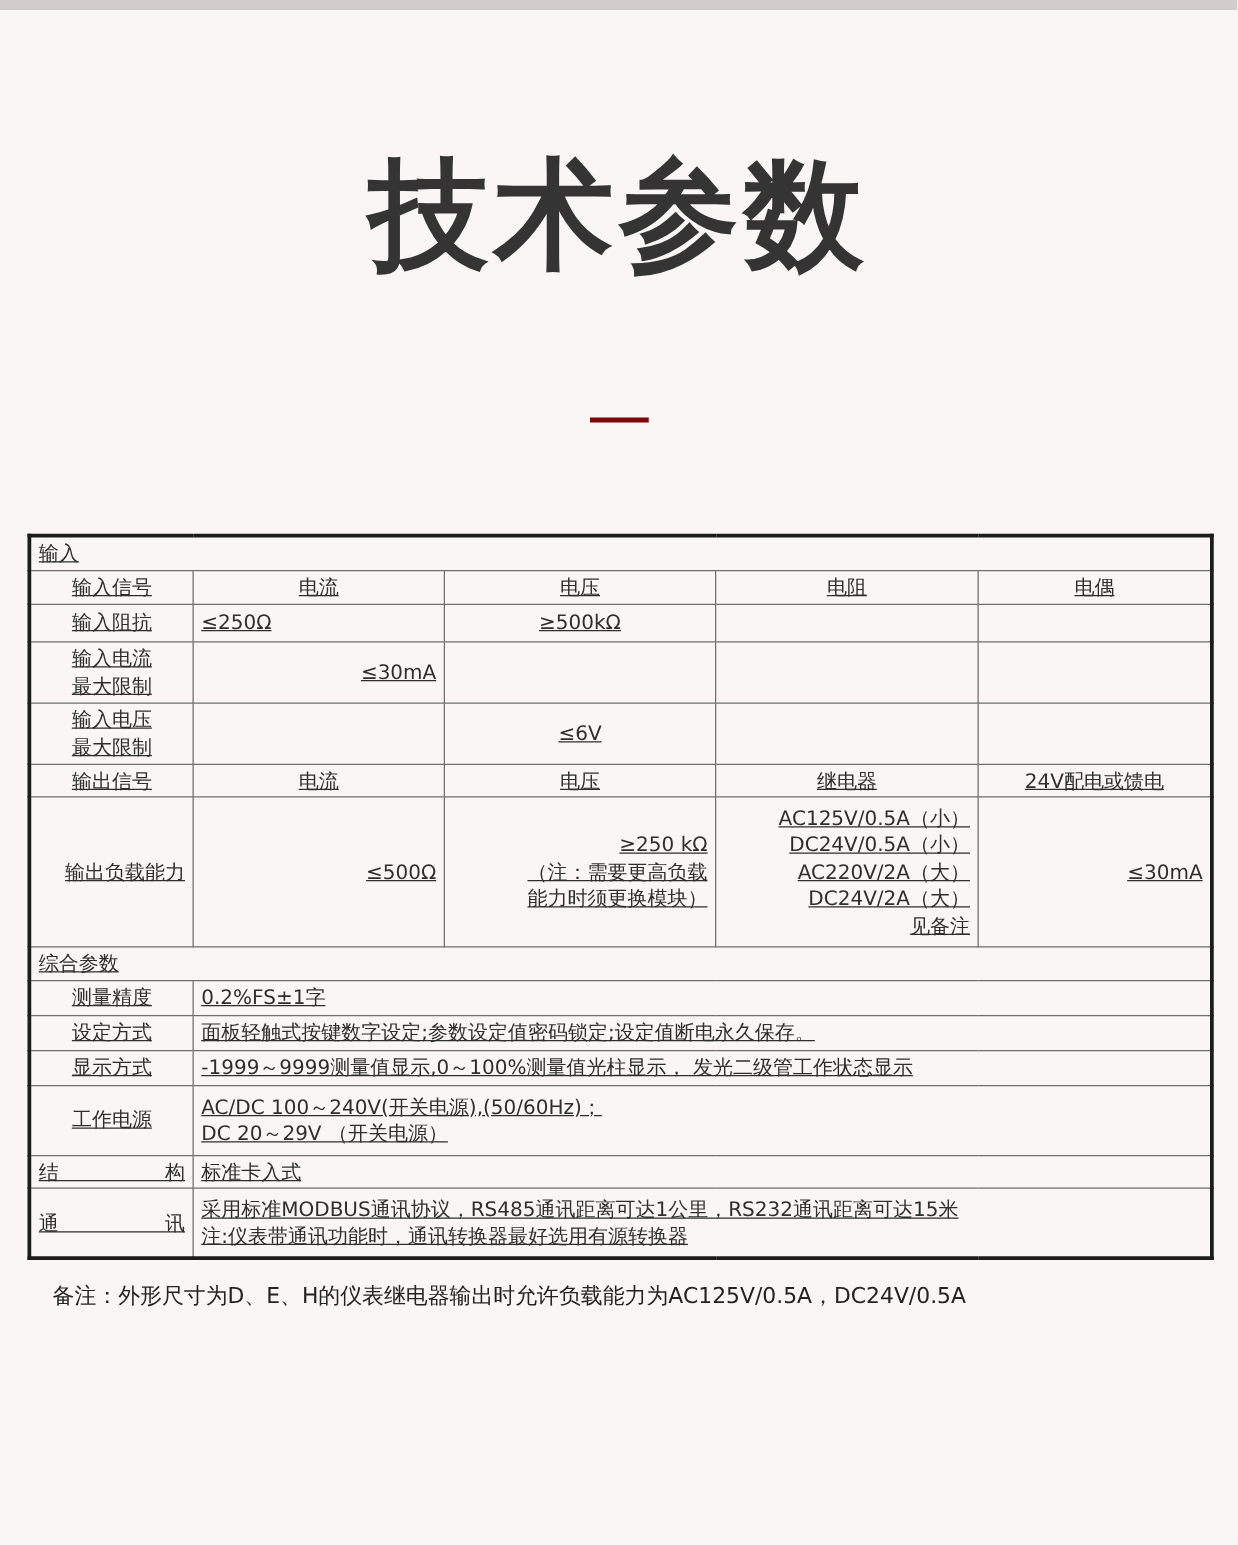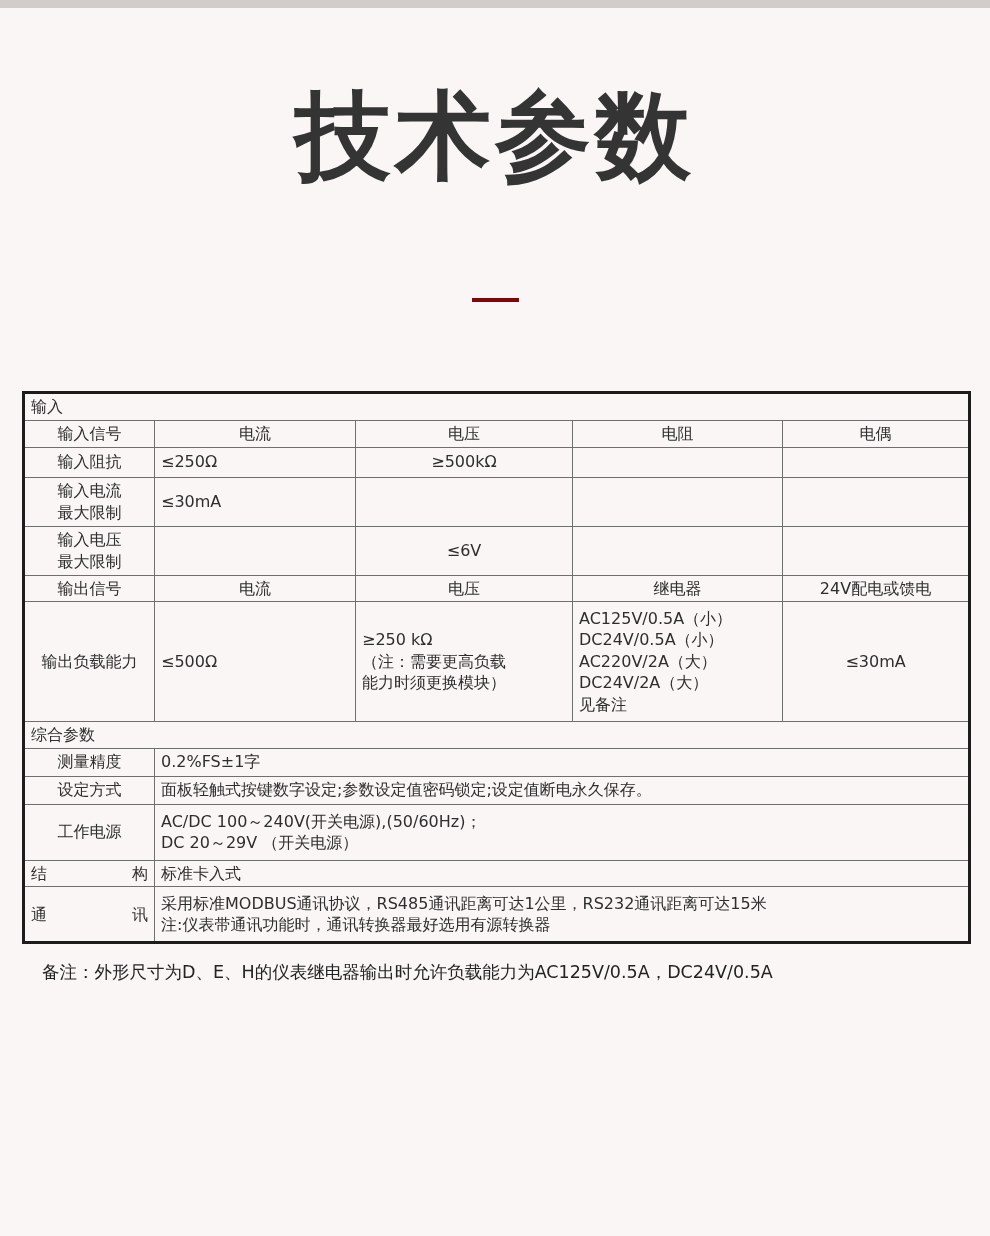--- a/index.html
+++ b/index.html
@@ -6,55 +6,56 @@
   body{
     width:990px;height:1236px;
     background:#faf6f5;
     font-family:"DejaVu Sans","Liberation Sans",sans-serif;
     color:#2e2e2e;
     position:relative;
     overflow:hidden;
   }
   .topbar{height:8px;background:#d2cdca;}
   .page-title{
-    margin:80px 0 0 0;
+    margin:116px 0 0 0;
     text-align:center;
     font-size:96px;
     line-height:1;
     font-weight:bold;
     letter-spacing:4px;
     color:#343434;
   }
   .title-divider{
     width:47px;height:4px;
     background:#7d070b;
     margin:114px auto 0 auto;
   }
   table.spec{
     table-layout:fixed;
     border-collapse:collapse;
     width:946px;
     margin:89px 0 16px 22px;
     border:3px solid #1c1c1c;
+    text-decoration:underline;
   }
   table.spec td{
     border:1px solid #6f6f6f;
     font-size:16px;
     line-height:1.35;
     padding:2px 6px;
     vertical-align:middle;
     white-space:pre-line;
     overflow:hidden;
   }
   td.sect{font-size:17px;padding-left:26px;font-weight:normal;}
   td.label{text-align:center;font-size:17px;padding-left:2px;padding-right:2px;}
   td.center{text-align:center;}
   td.pad{padding-left:26px;}
   td.padlg{padding-left:14px;}
-  td.vtop{vertical-align:top;padding-top:3px;}
+  td.vtop{vertical-align:top;padding-top:3px;text-align:right;}
   td.spread{
     font-size:17px;
     text-align:justify;
     -moz-text-align-last:justify;
     text-align-last:justify;
     padding-left:26px;padding-right:26px;
     white-space:normal;
   }
   tr.r24{height:24px} tr.r25{height:25px} tr.r26{height:26px}
   tr.r27{height:27px} tr.r28{height:28px} tr.r30{height:30px}
@@ -152,20 +153,24 @@
     <tr class="r28">
       <td class="label">测量精度</td>
       <td colspan="4">0.2%FS±1字</td>
     </tr>
 
     <tr class="r28">
       <td class="label">设定方式</td>
       <td colspan="4">面板轻触式按键数字设定;参数设定值密码锁定;设定值断电永久保存。</td>
     </tr>
 
+    <tr class="r28">
+      <td class="label">显示方式</td>
+      <td colspan="4">-1999～9999测量值显示,0～100%测量值光柱显示， 发光二级管工作状态显示</td>
+    </tr>
 
 
     <tr class="r56">
       <td class="label">工作电源</td>
       <td colspan="4">AC/DC 100～240V(开关电源),(50/60Hz)；
 DC 20～29V  （开关电源）</td>
     </tr>
 
 
     <tr class="r26">

